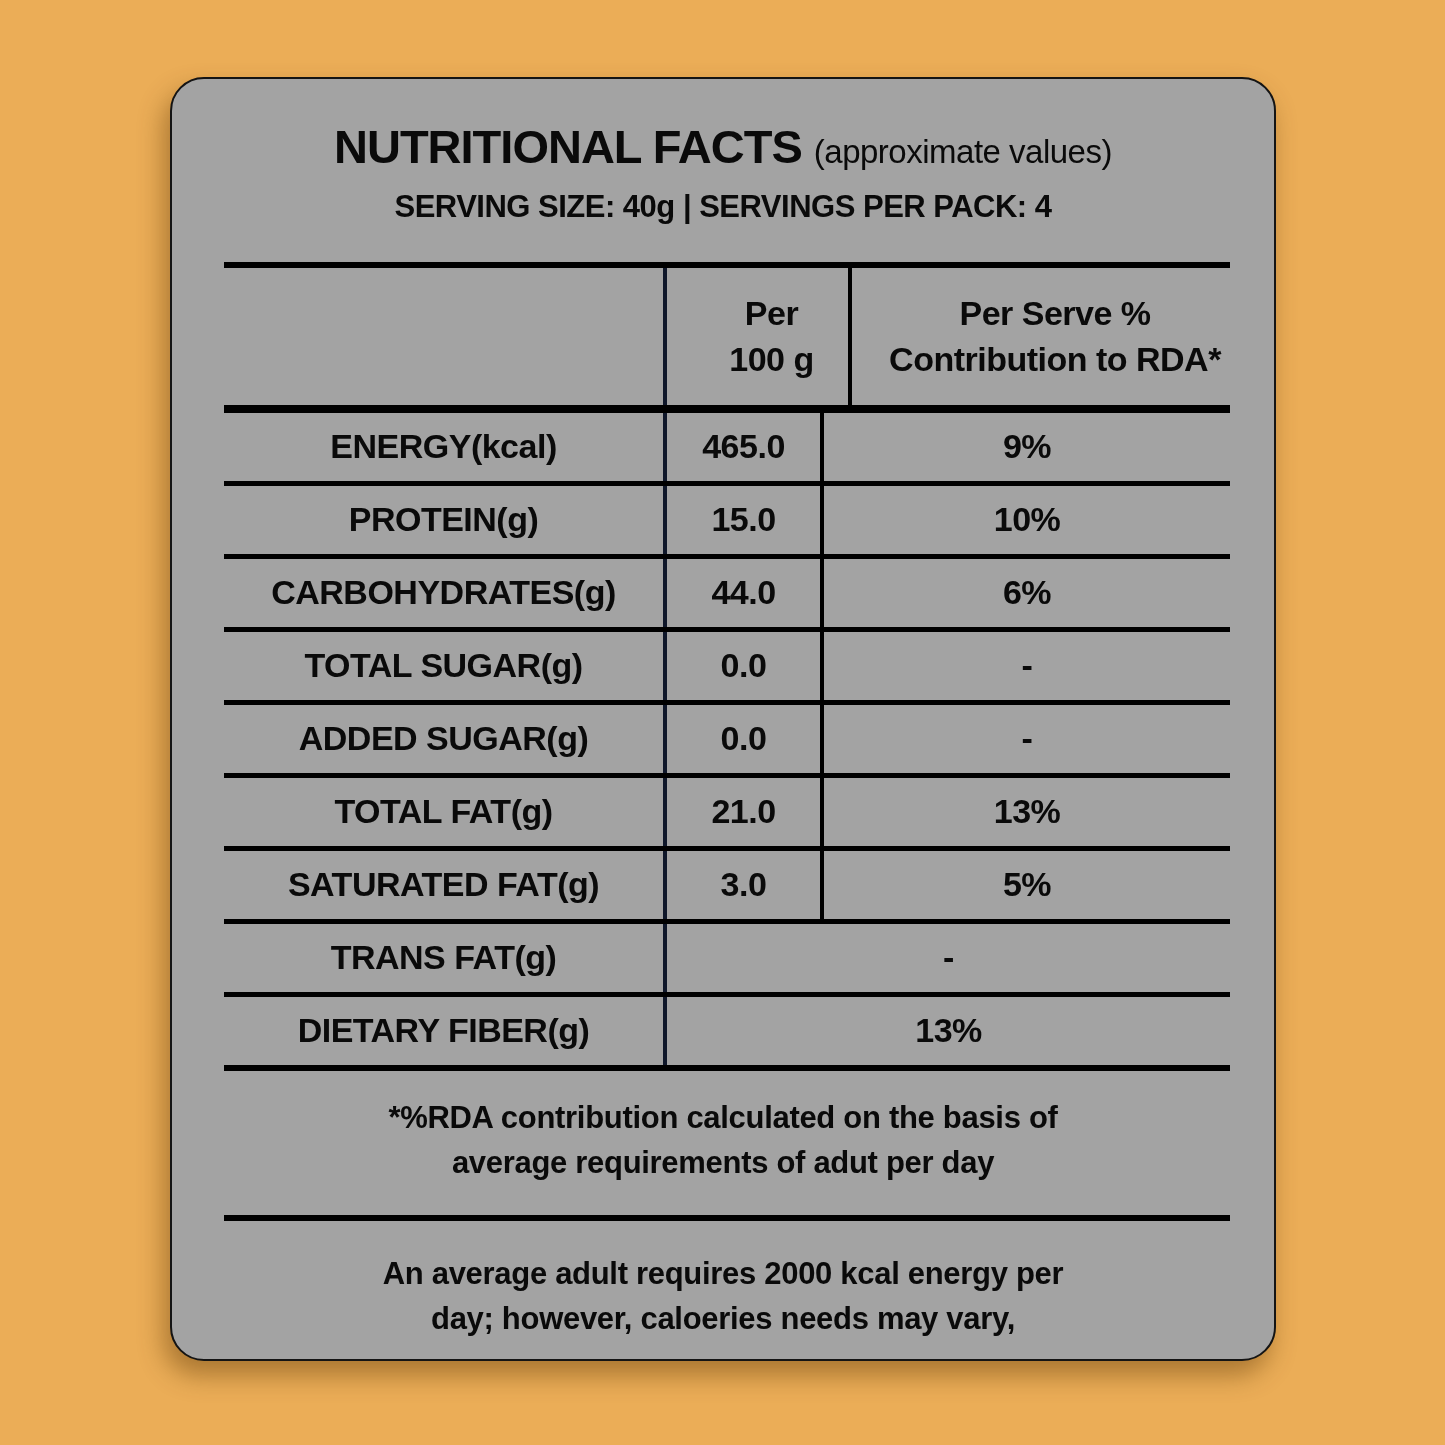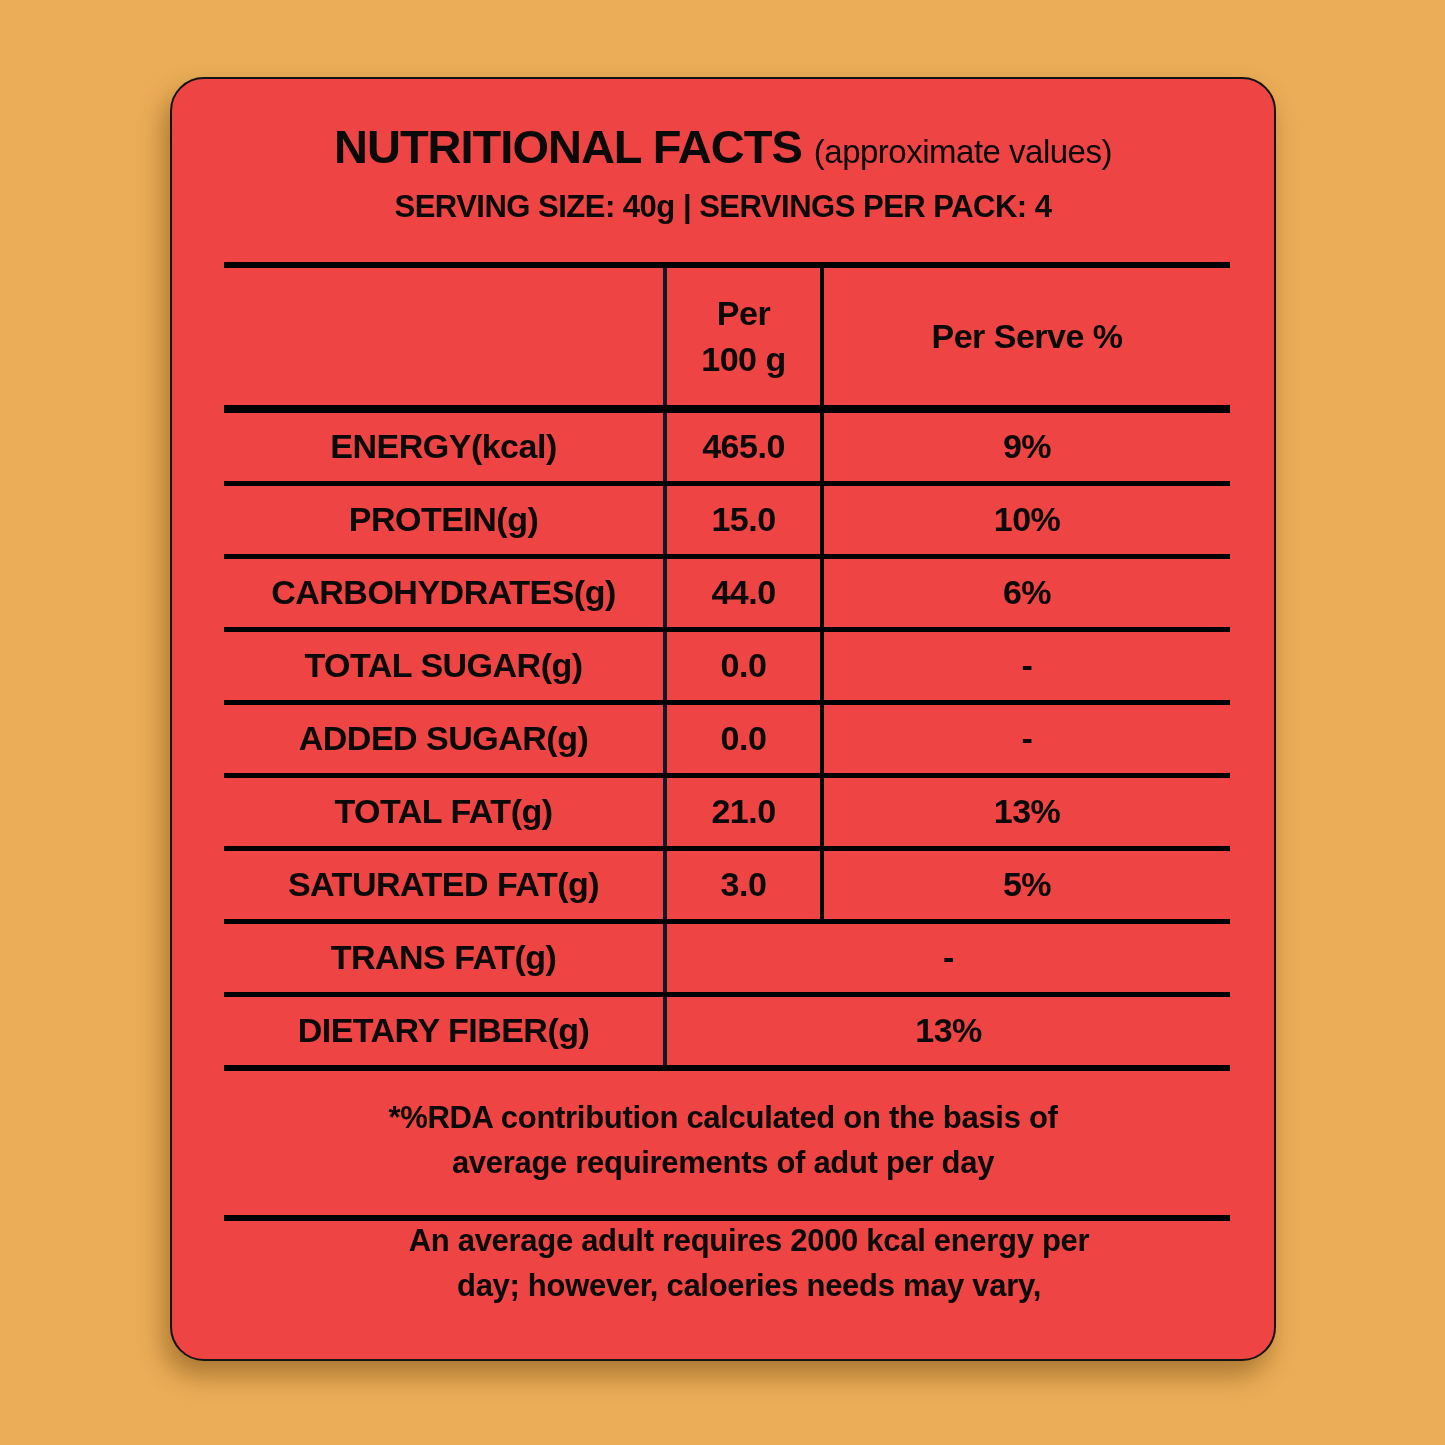--- a/index.html
+++ b/index.html
@@ -16,21 +16,21 @@
     width: 1445px; height: 1445px;
     background: #ebad57;
     overflow: hidden;
   }
   .card {
     position: absolute;
     left: 170px;
     top: 77px;
     width: 1106px;
     height: 1284px;
-    background: #ef4444;
+    background: #a3a3a3;
     border: 2px solid #141414;
     border-radius: 34px;
     box-sizing: border-box;
     box-shadow: -6px 14px 26px rgba(92, 54, 4, 0.45);
   }
   .title-line {
     position: absolute;
     top: 40px;
     left: 0;
     width: 100%;
@@ -65,20 +65,21 @@
     top: 183px;
     width: 1006px;
     border-top: 6px solid #000;
     box-sizing: border-box;
   }
   .thead-row {
     display: flex;
     height: 145px;
     border-bottom: 8px solid #000;
     box-sizing: border-box;
+    gap: 28px;
   }
   .trow {
     display: flex;
     height: 73px;
     border-bottom: 5px solid #000;
     box-sizing: border-box;
   }
   .trow:last-child {
     height: 74px;
     border-bottom: 6px solid #000;
@@ -110,21 +111,21 @@
   }
   .footnote-rda { top: 1016px; }
   .footnote-rule {
     position: absolute;
     left: 52px;
     top: 1136px;
     width: 1006px;
     height: 6px;
     background: #000;
   }
-  .footnote-energy { top: 1139px; padding-left: 26px; }
+  .footnote-energy { top: 1172px; }
   .fline { display: block; }
 </style>
 </head>
 <body>
 
 <div class="bg">
   <div class="card">
 
     <div class="title-line">
       <span class="title-main">NUTRITIONAL FACTS</span><span class="title-suffix">(approximate values)</span>
@@ -134,20 +135,21 @@
 
     <div class="ntable">
       <div class="thead-row">
         <div class="tcell c0"></div>
         <div class="tcell c1">
           <span class="fline">Per</span>
           <span class="fline">100 g</span>
         </div>
         <div class="tcell c2">
           <span class="fline">Per Serve %</span>
+          <span class="fline">Contribution to RDA*</span>
         </div>
       </div>
       <div>
           <div class="trow">
             <div class="tcell c0">ENERGY(kcal)</div>
             <div class="tcell c1">465.0</div>
             <div class="tcell c2">9%</div>
           </div>
           <div class="trow">
             <div class="tcell c0">PROTEIN(g)</div>

